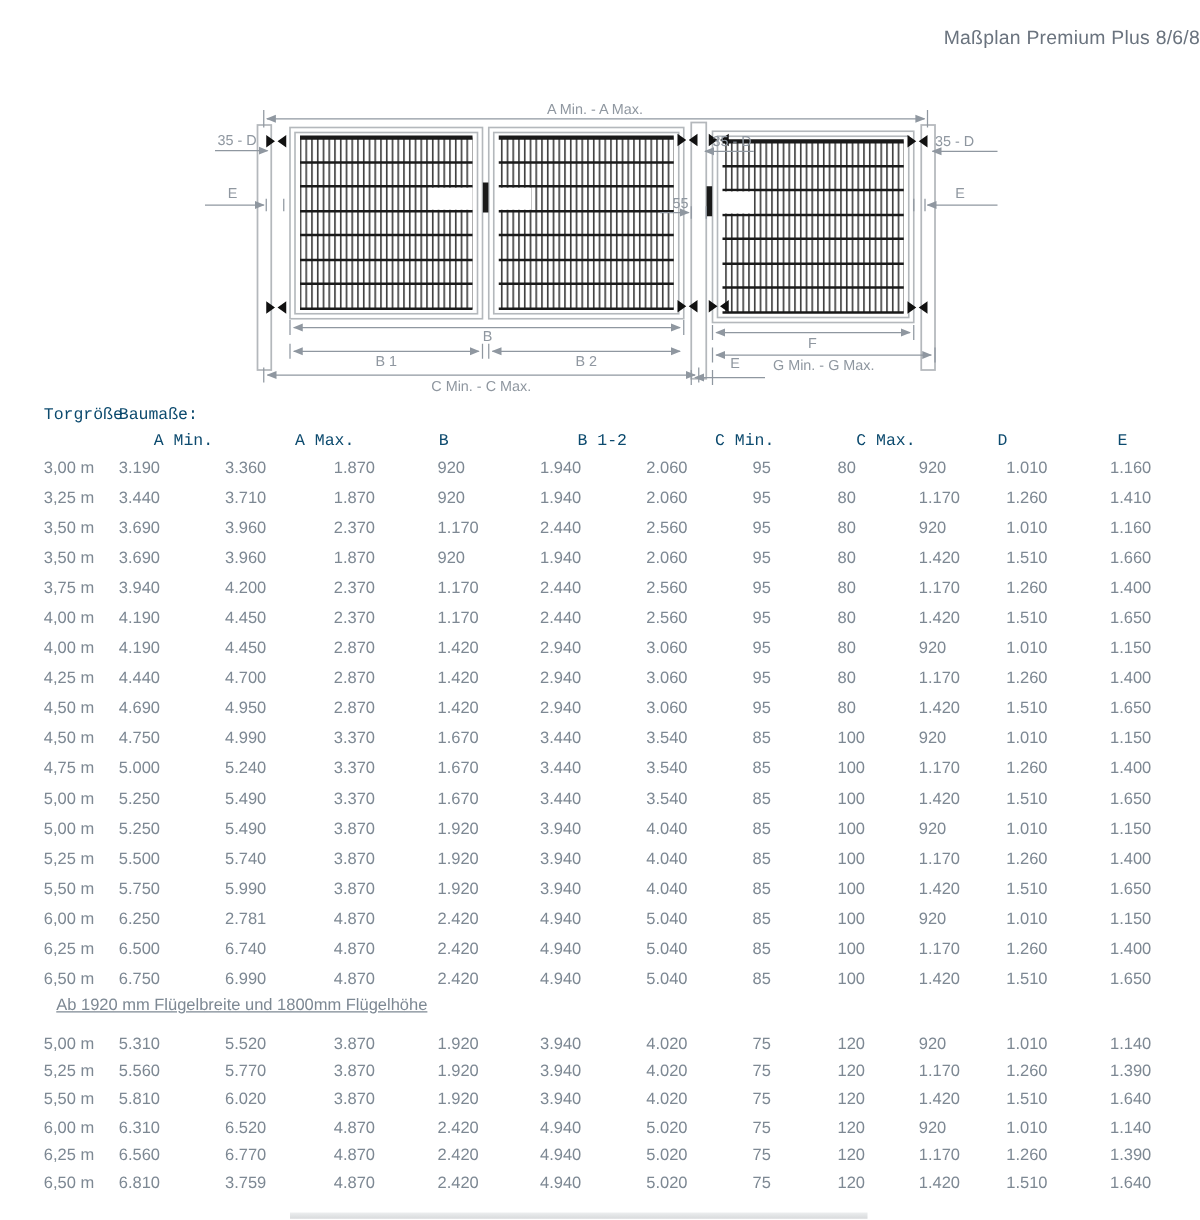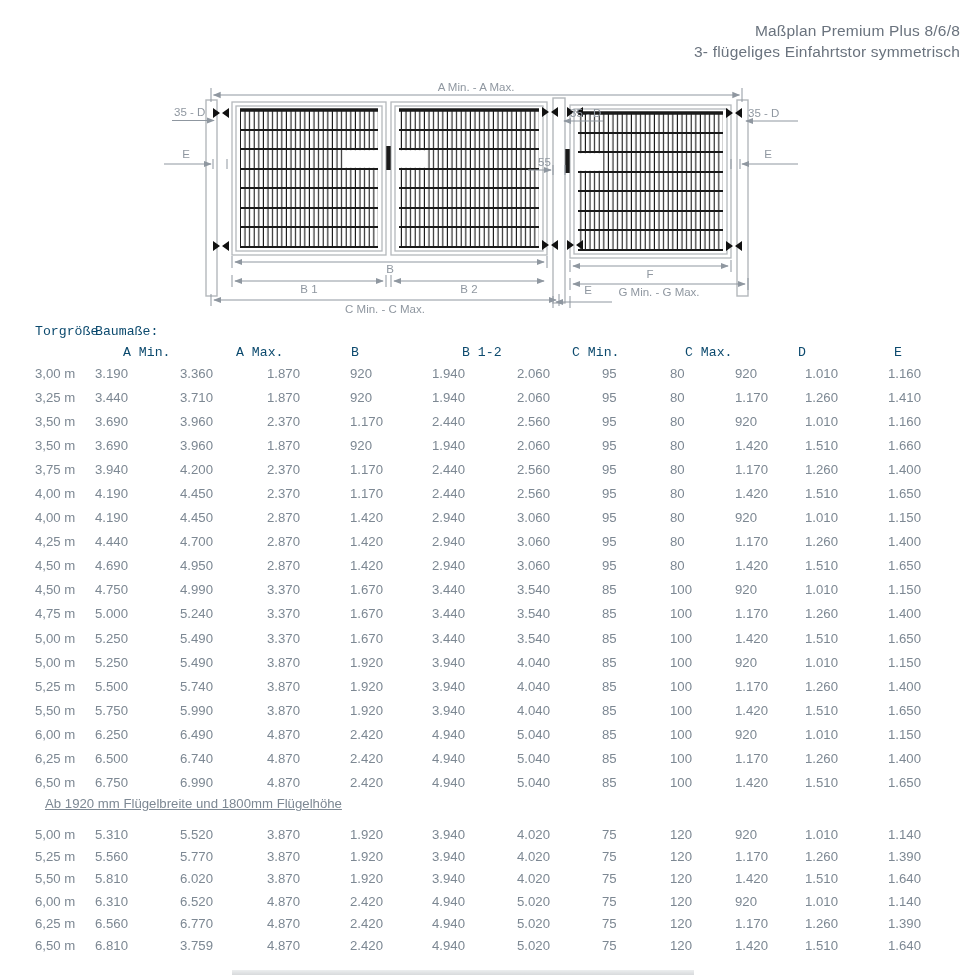--- a/index.html
+++ b/index.html
@@ -32,21 +32,20 @@
   .bottom-mark{
     position:absolute;left:232px;top:970px;width:462px;height:5px;
     background:linear-gradient(#eceeef,#d8dadc);
   }
 </style>
 </head>
 <body>
 
 <div class="title">
   <div>Maßplan Premium Plus 8/6/8</div>
-  <div>3- flügeliges Einfahrtstor symmetrisch</div>
 </div>
 
 <svg class="diagram" width="640" height="240" viewBox="0 0 640 240">
   <defs>
     <marker id="arr" viewBox="0 0 10 10" refX="9" refY="5" markerWidth="8" markerHeight="8" orient="auto-start-reverse">
       <path d="M0,1 L10,5 L0,9 Z" fill="#8f97a0"></path>
     </marker>
     <pattern id="bars" width="4.6" height="10" patternUnits="userSpaceOnUse">
       <rect width="4.6" height="10" fill="#ffffff"></rect>
       <line x1="2.2" y1="0" x2="2.2" y2="10" stroke="#1a1a1a" stroke-width="1.1"></line>
@@ -399,21 +398,21 @@
       <span>4.040</span>
       <span>85</span>
       <span>100</span>
       <span>1.420</span>
       <span>1.510</span>
       <span>1.650</span>
     </div>
     <div class="trow">
       <span>6,00 m</span>
       <span>6.250</span>
-      <span>6.490</span>
+      <span>2.781</span>
       <span>4.870</span>
       <span>2.420</span>
       <span>4.940</span>
       <span>5.040</span>
       <span>85</span>
       <span>100</span>
       <span>920</span>
       <span>1.010</span>
       <span>1.150</span>
     </div>

